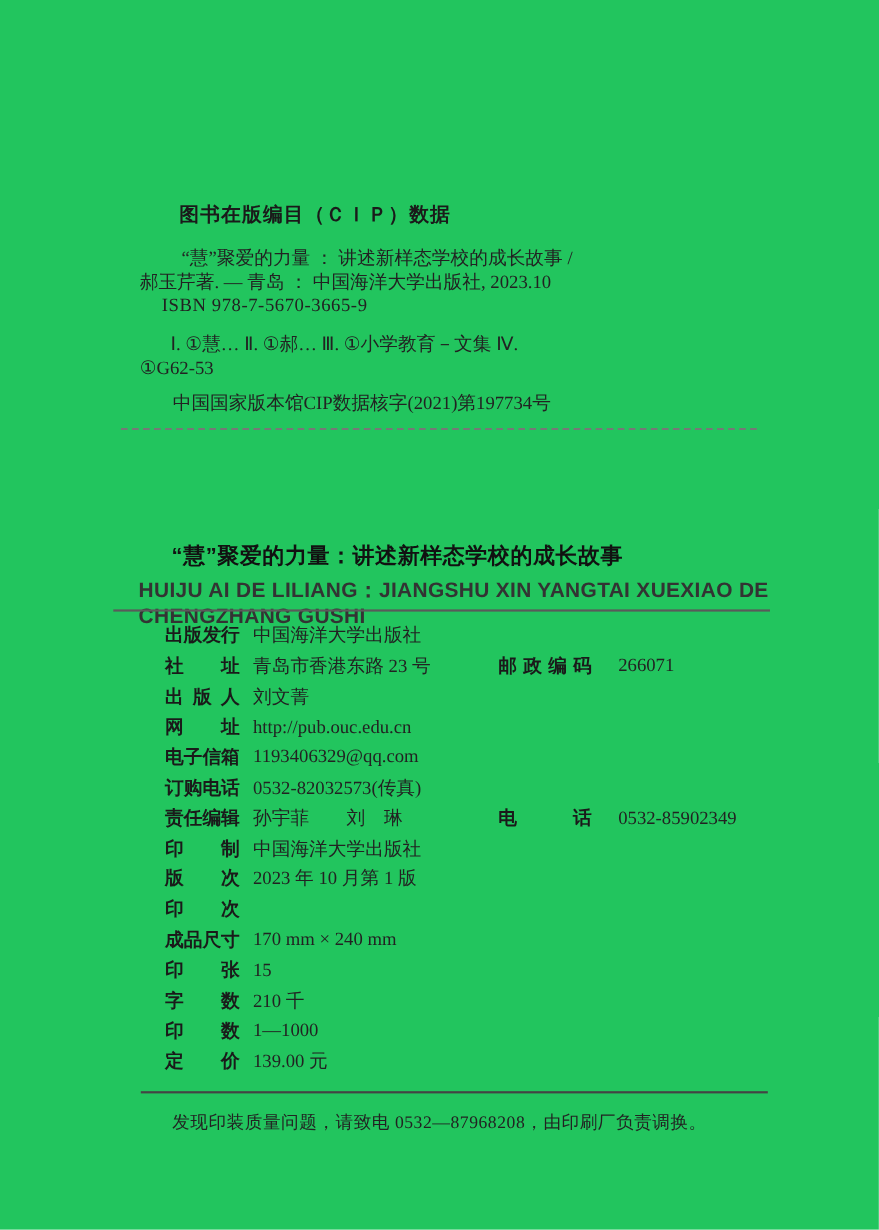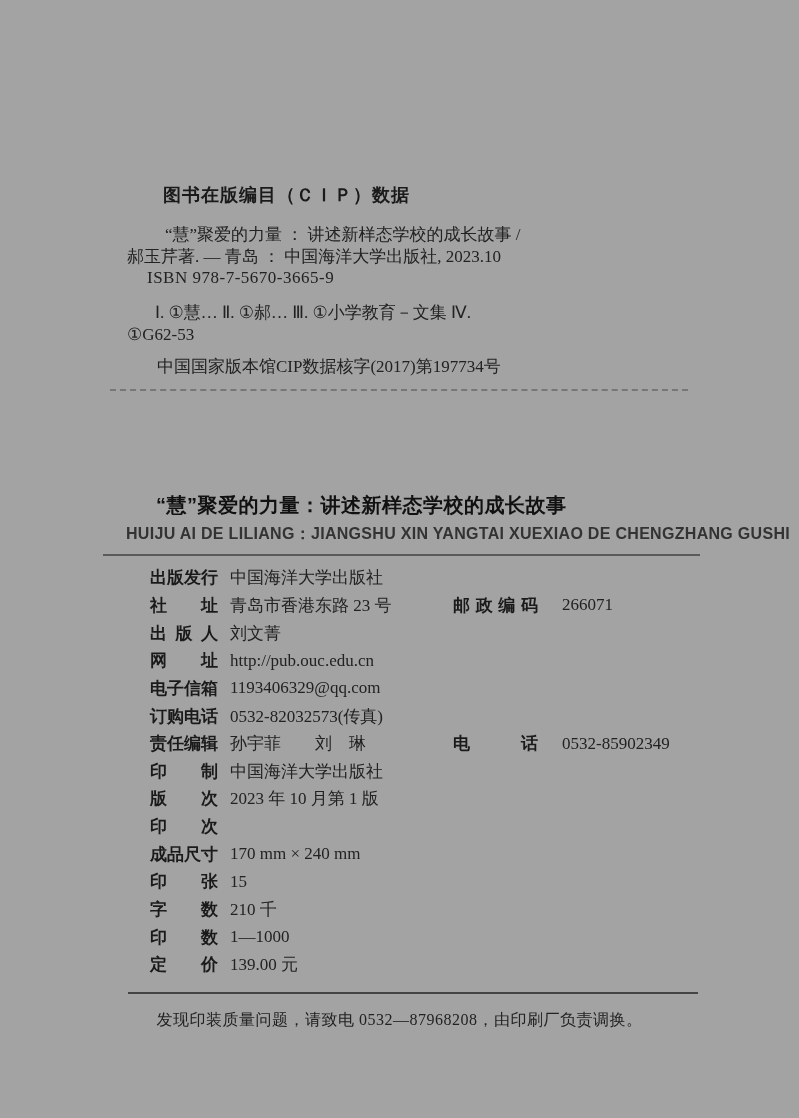--- a/index.html
+++ b/index.html
@@ -1,17 +1,17 @@
 <!DOCTYPE html>
 <html><head>
 <meta charset="utf-8">
 <style>
   html,body { margin:0; padding:0; background:#ffffff; }
   .page {
-    position:relative; width:799px; height:1118px; background:#a3a3a3;
+    position:relative; width:799px; height:1118px; background:#22c55e;
     overflow:hidden; color:#222;
   }
   .serif { font-family:Liberation Serif, serif; }
   .hei   { font-family:"Liberation Sans","DejaVu Sans",sans-serif; font-weight:bold; }
 
   .cip-header {
     position:absolute; left:163px; top:183px;
     font-size:18px; letter-spacing:1px; color:#1a1a1a;
   }
   .cip-entry {
@@ -33,21 +33,21 @@
     position:absolute; left:110px; top:389px; width:578px; height:0;
     border-top:2px dashed #777;
   }
 
   .book-title {
     position:absolute; left:124px; top:492px;
     font-size:20px; letter-spacing:0.5px; color:#111;margin-left:32px;
   }
   .book-pinyin {
     position:absolute; left:126px; top:524px;
-    font-size:16px; letter-spacing:0.3px; color:#333;
+    font-size:19px; letter-spacing:0.3px; color:#333;
   }
   .rule { position:absolute; height:2px; background:#5a5a5a; }
   .rule-top    { left:103px; top:554px;  width:597px; }
   .rule-bottom { left:128px; top:992px;  width:570px; background:#444; }
 
   .colophon { position:absolute; left:125px; top:564px; width:580px; }
   .c-row { display:flex; align-items:center; height:27.65px; white-space:nowrap; }
   .c-label {
     flex:none; display:inline-block; width:68px;
     font-size:17px; color:#1a1a1a;
@@ -83,21 +83,21 @@
     <div class="indent1">“慧”聚爱的力量 ： 讲述新样态学校的成长故事 /</div>
     <div>郝玉芹著. — 青岛 ： 中国海洋大学出版社, 2023.10</div>
     <div class="indent-isbn">ISBN 978-7-5670-3665-9</div>
   </div>
 
   <div class="cip-class serif">
     <div class="indent2">Ⅰ. ①慧… Ⅱ. ①郝… Ⅲ. ①小学教育－文集 Ⅳ.</div>
     <div>①G62-53</div>
   </div>
 
-  <div class="cip-registry serif">中国国家版本馆CIP数据核字(2017)第197734号</div>
+  <div class="cip-registry serif">中国国家版本馆CIP数据核字(2021)第197734号</div>
 
   <div class="dashed-rule"></div>
 
   <div class="book-title hei">“慧”聚爱的力量：讲述新样态学校的成长故事</div>
   <div class="book-pinyin hei">HUIJU AI DE LILIANG：JIANGSHU XIN YANGTAI XUEXIAO DE CHENGZHANG GUSHI</div>
 
   <div class="rule rule-top"></div>
 
   <div class="colophon">
     <div class="c-row">

